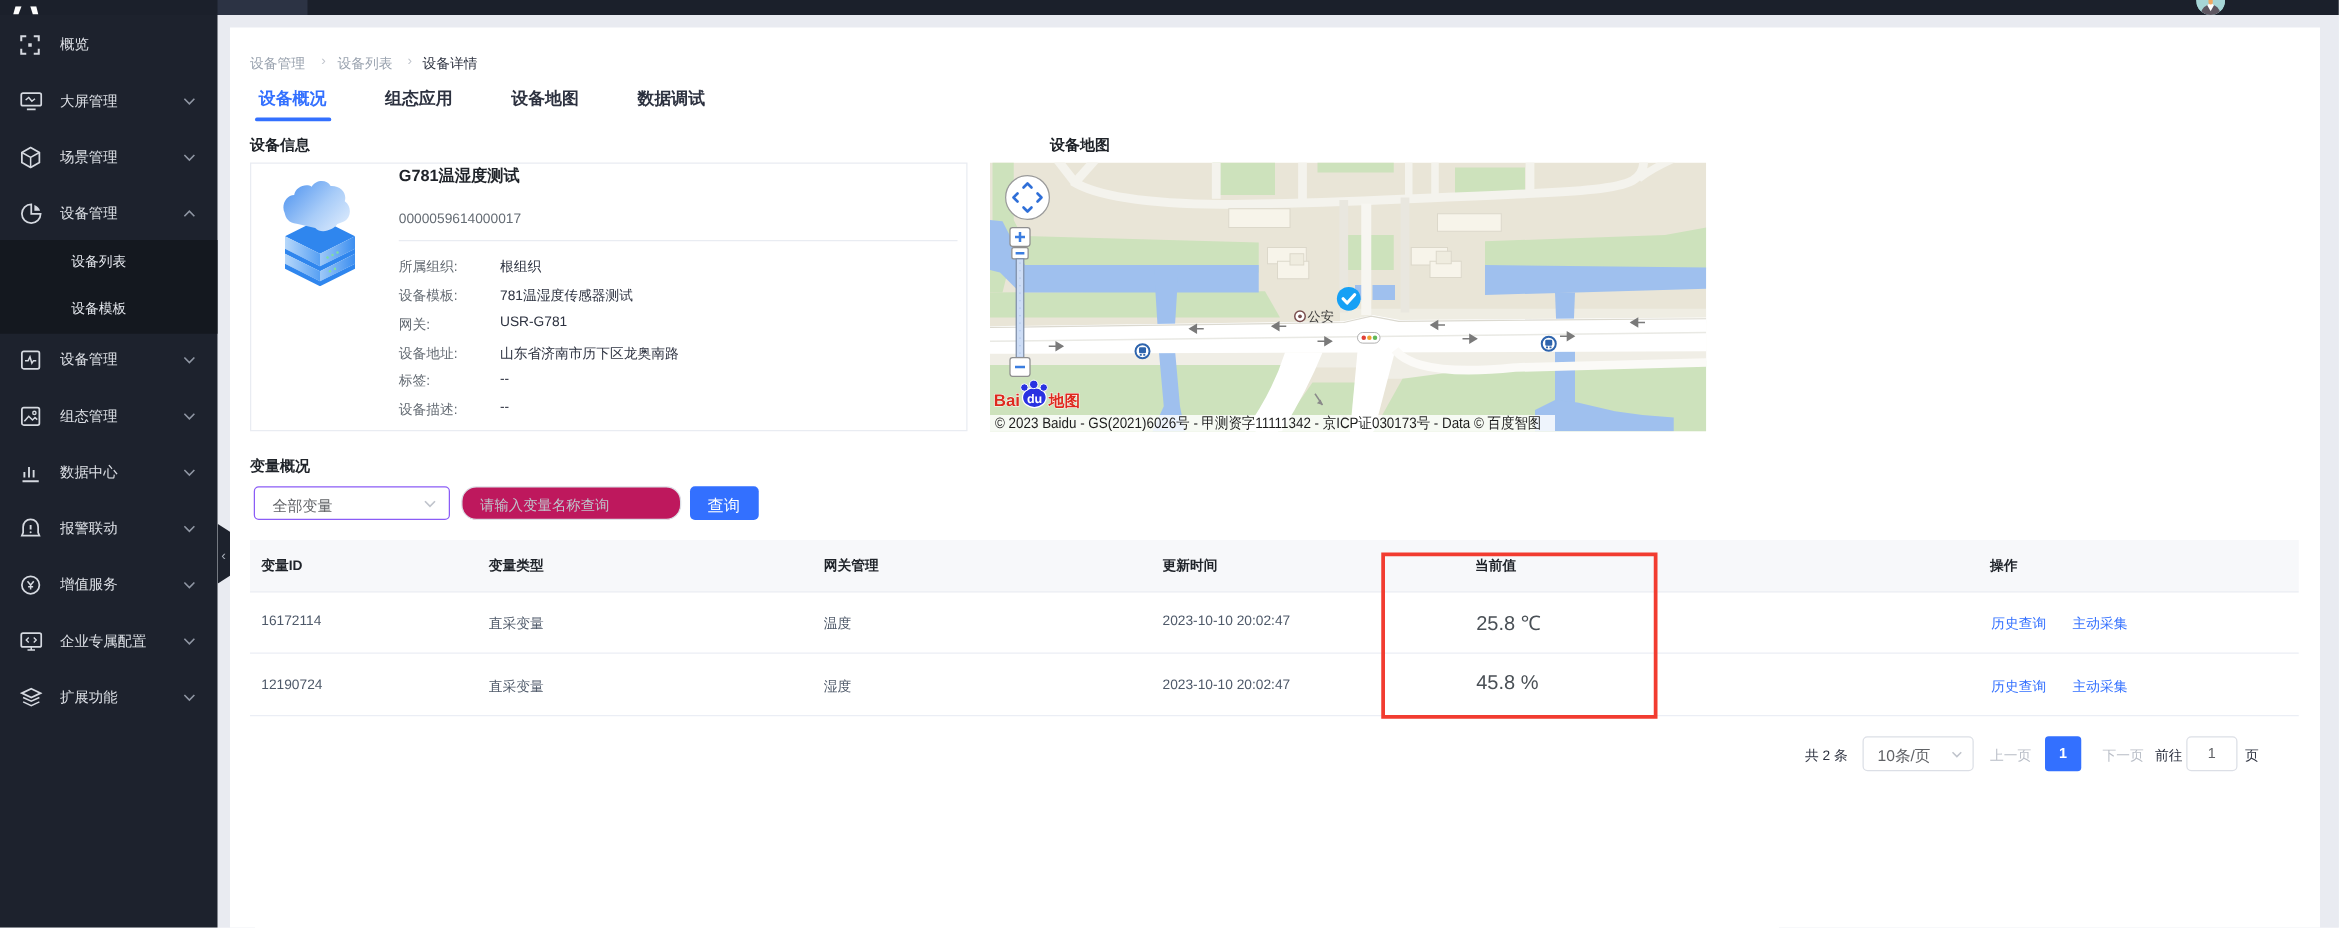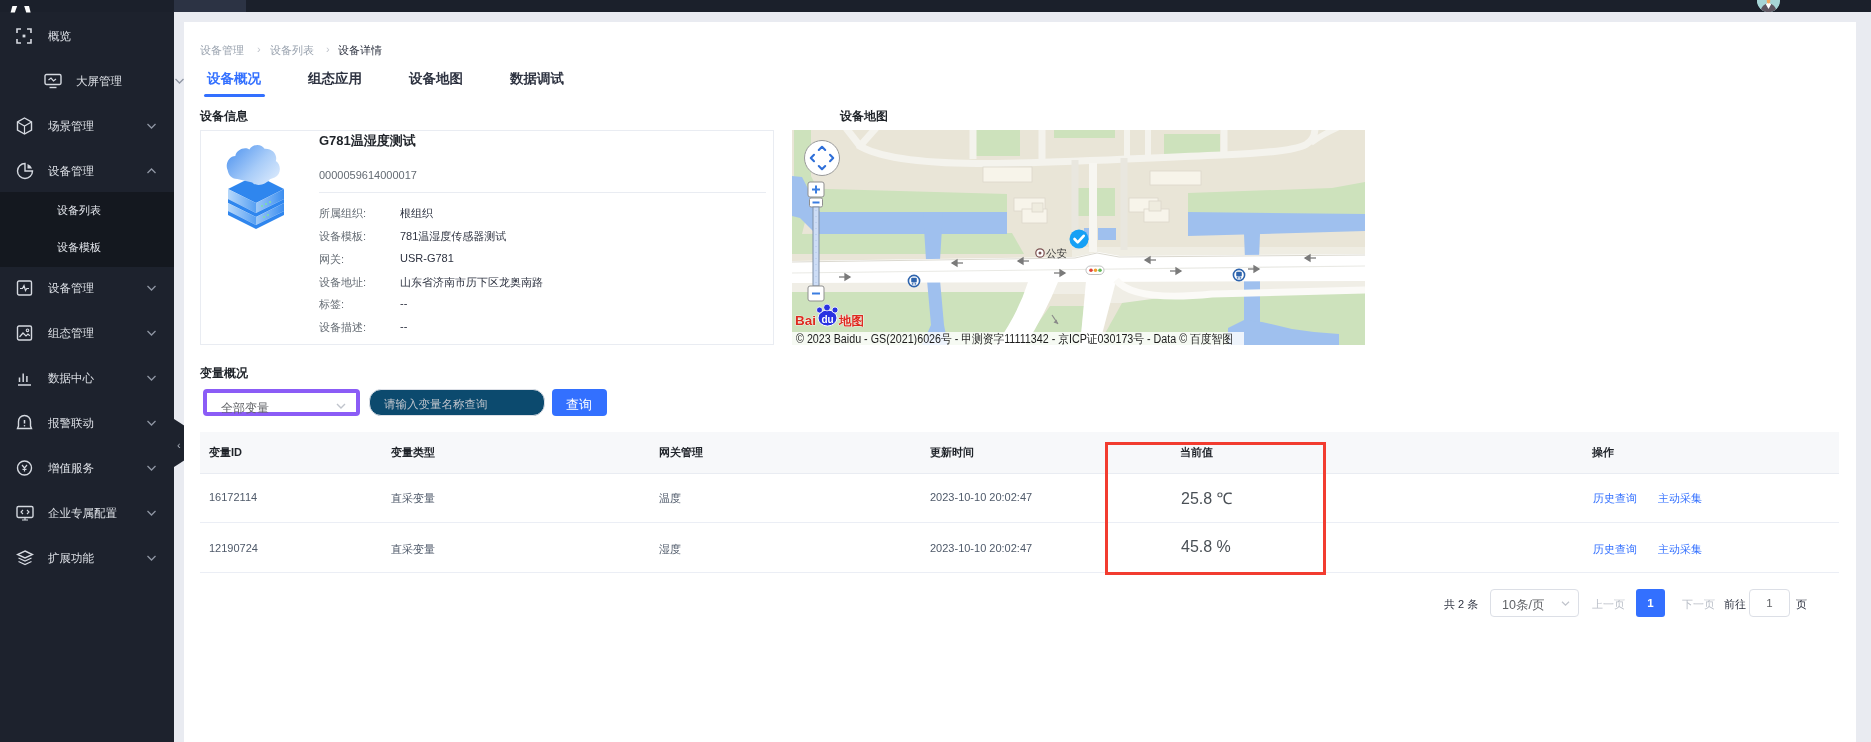--- a/index.html
+++ b/index.html
@@ -41,21 +41,21 @@
 <div class="mi" style="top:13px;">
   <svg class="ic" width="16" height="16" viewBox="0 0 16 16" fill="none" stroke="#d5d9e0" stroke-width="1.6">
         <path d="M1 5 V1 H5"></path>
         <path d="M11 1 H15 V5"></path>
         <path d="M15 11 V15 H11"></path>
         <path d="M5 15 H1 V11"></path>
         <rect x="6.6" y="6.6" width="2.8" height="2.8" fill="#d5d9e0" stroke="none"></rect>
       </svg>
   <span class="txt">概览</span>
 </div>
-<div class="mi" style="top:58px;margin-left:28px;">
+<div class="mi" style="top:58px;">
   <svg class="ic" width="18" height="16" viewBox="0 0 18 16" fill="none" stroke="#d5d9e0" stroke-width="1.4">
         <rect x="1" y="1.5" width="16" height="10" rx="1.4"></rect>
         <path d="M4.5 7 L7 5 L9.5 8 L12 6" stroke-width="1.2"></path>
         <path d="M5.5 14.5 H12.5"></path>
       </svg>
   <span class="txt">大屏管理</span>
   <svg class="ch" width="11" height="8" viewBox="0 0 11 8">
         <path d="M1.5 2 L5.5 6 L9.5 2" stroke="#8f96a3" stroke-width="1.3" fill="none"></path>
       </svg>
 </div>
@@ -410,27 +410,27 @@
 <text x="47" y="195" font-size="12.5" font-weight="bold" fill="#dd2a1e" font-family="Liberation Sans" stroke="#fff" stroke-width="0.7" paint-order="stroke">地图</text>
 </g>
 
 <rect x="0" y="202" width="452" height="13" fill="#ffffff" opacity="0.82"></rect>
 <text x="4" y="212.5" font-size="12" fill="#1c1c1c" font-family="Liberation Sans" textLength="437" lengthAdjust="spacingAndGlyphs">© 2023 Baidu - GS(2021)6026号 - 甲测资字11111342 - 京ICP证030173号 - Data © 百度智图</text>
 </svg>
 </div>
 
 <span class="sect" style="left:200px;top:365px;">变量概况</span>
 
-<div class="abs" style="left:203px;top:389px;width:157px;height:27px;border:4px solid #8b5cf6;border-radius:4px;background:#fff;">
+<div class="abs" style="left:203px;top:389px;width:157px;height:27px;border:1px solid #8b5cf6;border-radius:4px;background:#fff;">
   <span style="position:absolute;left:14px;top:7px;font-size:12px;color:#606266;">全部变量</span>
   <svg style="position:absolute;right:10px;top:9px;" width="10" height="8" viewBox="0 0 10 8">
       <path d="M1 2 L5 6 L9 2" stroke="#c0c4cc" stroke-width="1.4" fill="none"></path>
     </svg>
 </div>
-<div class="abs" style="left:369px;top:389px;width:176px;height:27px;border:1px solid #dcdfe6;border-radius:12px;background:#0c4a6e;">
+<div class="abs" style="left:369px;top:389px;width:176px;height:27px;border:1px solid #dcdfe6;border-radius:12px;background:#be185d;">
   <span style="position:absolute;left:14px;top:7px;font-size:11.5px;color:#bfc4cc;">请输入变量名称查询</span>
 </div>
 <div class="abs" style="left:552px;top:389px;width:55px;height:27px;border-radius:4px;background:#3370ff;">
   <span style="position:absolute;left:14px;top:7px;font-size:13px;color:#fff;">查询</span>
 </div>
 
 <div class="abs" style="left:200px;top:432px;width:1639px;height:41px;background:#f7f8fa;"></div>
 <div class="abs" style="left:200px;top:473px;width:1639px;height:1px;background:#e9ecf2;"></div>
 <div class="abs" style="left:200px;top:522px;width:1639px;height:1px;background:#ebeef5;"></div>
 <div class="abs" style="left:200px;top:572px;width:1639px;height:1px;background:#ebeef5;"></div>

